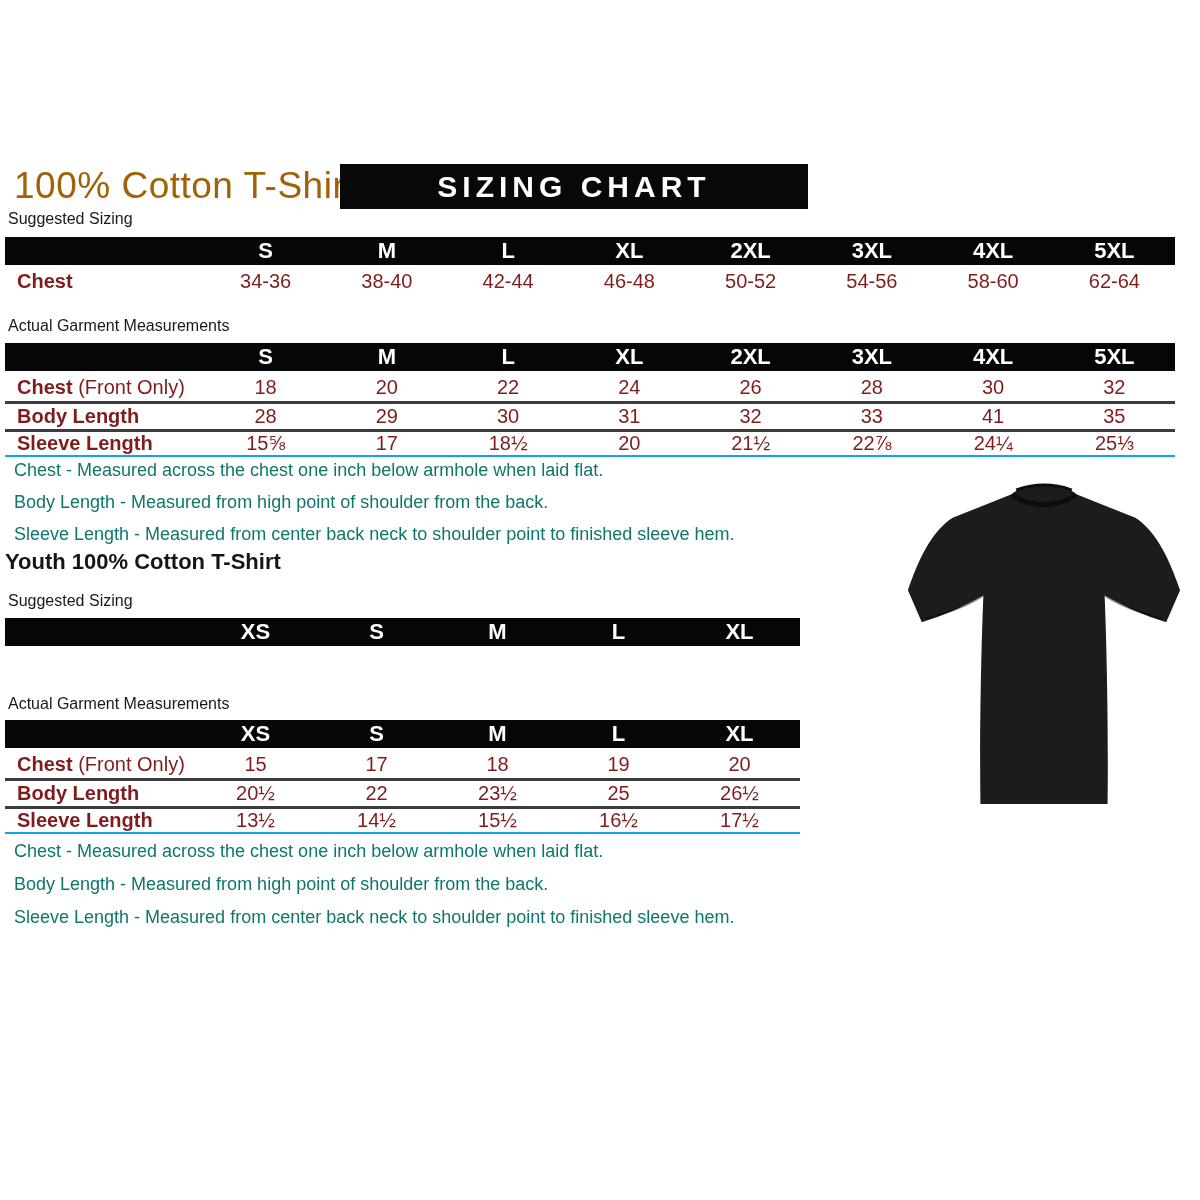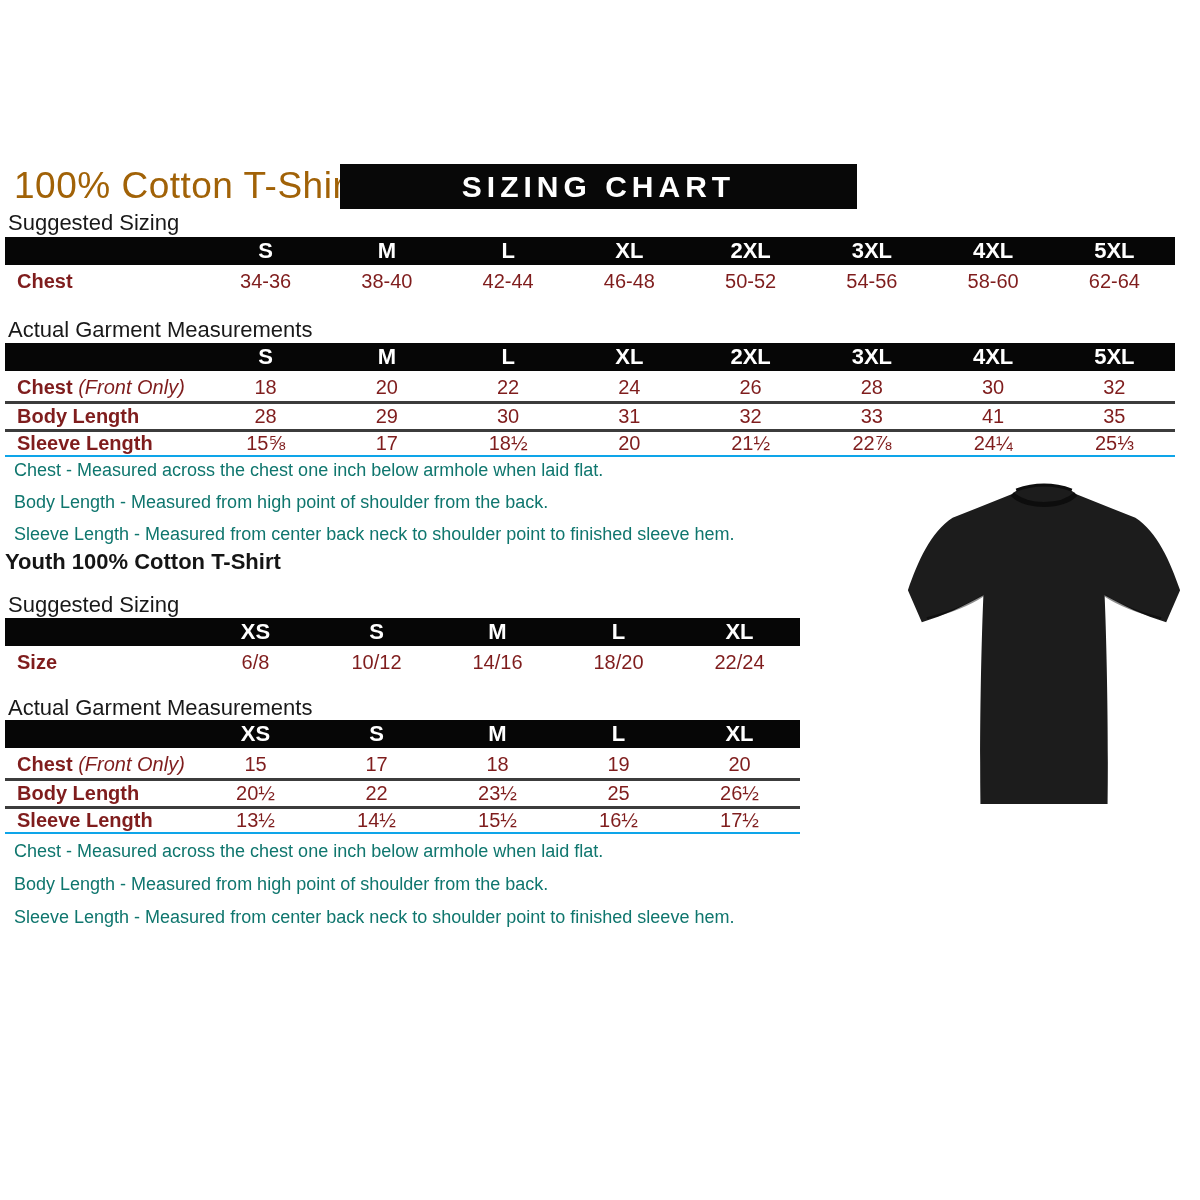--- a/index.html
+++ b/index.html
@@ -8,25 +8,25 @@
     width:1200px; height:1200px; position:relative; overflow:hidden;
     font-family:"Liberation Sans", sans-serif; color:#141414;
   }
 
   
   .page-title {
     position:absolute; left:14px; top:165px;
     font-size:37px; font-weight:400; color:#a16207; letter-spacing:0.5px;
   }
   .banner {
-    position:absolute; left:340px; top:164px; width:517px; height:45px;
+    position:absolute; left:340px; top:164px; width:468px; height:45px;
     background:#080808; color:#ffffff; display:flex; align-items:center; justify-content:center;
     font-size:30px; font-weight:700; letter-spacing:5px;
   }
-  .section-label { position:absolute; font-size:22px; color:#191919; }
+  .section-label { position:absolute; font-size:16px; color:#191919; }
   #sug1-label   { left:8px; top:210px; }
   #act1-label   { left:8px; top:317px; }
   #sug2-label   { left:8px; top:592px; }
   #act2-label   { left:8px; top:695px; }
   .youth-title {
     position:absolute; left:5px; top:549px;
     font-size:22px; font-weight:700; color:#151515;
   }
 
   
@@ -45,21 +45,21 @@
     font-weight:700; font-size:22px;
     border-bottom:2px solid #ffffff;
   }
   .t-row { height:28px; font-size:20px; color:#7f1d1d; }
   .t-row + .t-row { border-top:3px solid #3c3c3c; }
   .bordered .t-row:last-child { border-bottom:2px solid #0ea5e9; }
 
   .t-cell { overflow:hidden; white-space:nowrap; }
   .t-col, .t-val { text-align:center; }
   .t-label { padding-left:12px; font-weight:700; text-align:left; }
-  .lab-suffix { font-weight:400;font-style:italic; }
+  .lab-suffix { font-weight:400; }
 
   
   .notes { position:absolute; left:14px; font-size:18px; color:#0f766e; }
   #notes-adult { top:460px; }
   #notes-adult p { margin-bottom:11px; }
   #notes-youth { top:841px; }
   #notes-youth p { margin-bottom:12px; }
 
   
   .tshirt-wrap { position:absolute; left:895px; top:472px; width:298px; height:348px; }
@@ -158,28 +158,20 @@
 
 <div id="sug2-label" class="section-label">Suggested Sizing</div>
 <div class="table cols-5" id="tbl-youth-sug">
     <div class="t-head">
       <div class="t-cell t-corner"></div>
       <div class="t-cell t-col">XS</div>
       <div class="t-cell t-col">S</div>
       <div class="t-cell t-col">M</div>
       <div class="t-cell t-col">L</div>
       <div class="t-cell t-col">XL</div>
-    </div>
-    <div class="t-row">
-      <div class="t-cell t-label"><span class="lab-main">Size</span><span class="lab-suffix"></span></div>
-      <div class="t-cell t-val">6/8</div>
-      <div class="t-cell t-val">10/12</div>
-      <div class="t-cell t-val">14/16</div>
-      <div class="t-cell t-val">18/20</div>
-      <div class="t-cell t-val">22/24</div>
     </div>
   </div>
 
 <div id="act2-label" class="section-label">Actual Garment Measurements</div>
 <div class="table cols-5 bordered" id="tbl-youth-act">
     <div class="t-head">
       <div class="t-cell t-corner"></div>
       <div class="t-cell t-col">XS</div>
       <div class="t-cell t-col">S</div>
       <div class="t-cell t-col">M</div>

